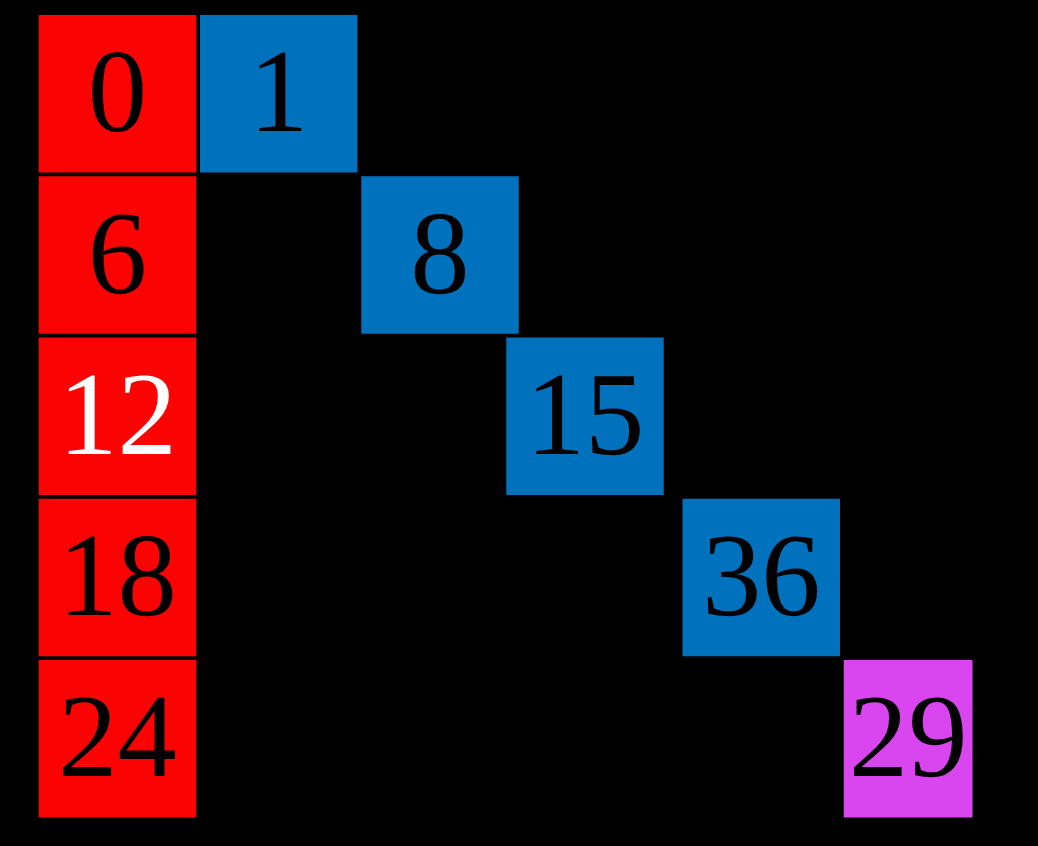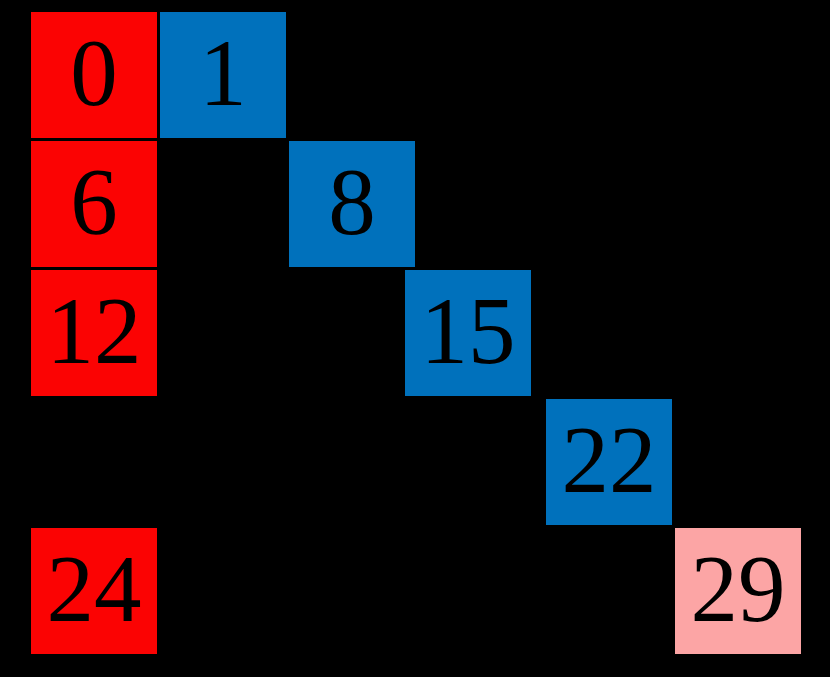--- a/index.html
+++ b/index.html
@@ -37,27 +37,30 @@
     <div class="cell" style="left: 160px; top: 12px; width: 126px; height: 126px; background: rgb(0, 113, 188);">
       <span class="cell-value" style="color: rgb(0, 0, 0);">1</span>
     </div>
     <div class="cell" style="left: 31px; top: 141px; width: 126px; height: 126px; background: rgb(251, 3, 3);">
       <span class="cell-value" style="color: rgb(0, 0, 0);">6</span>
     </div>
     <div class="cell" style="left: 289px; top: 141px; width: 126px; height: 126px; background: rgb(0, 113, 188);">
       <span class="cell-value" style="color: rgb(0, 0, 0);">8</span>
     </div>
     <div class="cell" style="left: 31px; top: 270px; width: 126px; height: 126px; background: rgb(251, 3, 3);">
-      <span class="cell-value" style="color: #000000; text-align: right;">12</span>
+      <span class="cell-value" style="color: #ffffff; text-align: right;">12</span>
     </div>
     <div class="cell" style="left: 405px; top: 270px; width: 126px; height: 126px; background: rgb(0, 113, 188);">
       <span class="cell-value" style="color: rgb(0, 0, 0);">15</span>
     </div>
+    <div class="cell" style="left: 31px; top: 399px; width: 126px; height: 126px; background: rgb(251, 3, 3);">
+      <span class="cell-value" style="color: rgb(0, 0, 0);">18</span>
+    </div>
     <div class="cell" style="left: 546px; top: 399px; width: 126px; height: 126px; background: rgb(0, 113, 188);">
-      <span class="cell-value" style="color: rgb(0, 0, 0);">22</span>
+      <span class="cell-value" style="color: rgb(0, 0, 0);">36</span>
     </div>
     <div class="cell" style="left: 31px; top: 528px; width: 126px; height: 126px; background: rgb(251, 3, 3);">
       <span class="cell-value" style="color: rgb(0, 0, 0); text-align: center;">24</span>
     </div>
-    <div class="cell" style="left: 675px; top: 528px; width: 126px; height: 126px; background: #fca5a5;">
+    <div class="cell" style="left: 675px; top: 528px; width: 103px; height: 126px; background: #d946ef;">
       <span class="cell-value" style="color: rgb(0, 0, 0);">29</span>
     </div>
   </div>
 
 </body></html>

